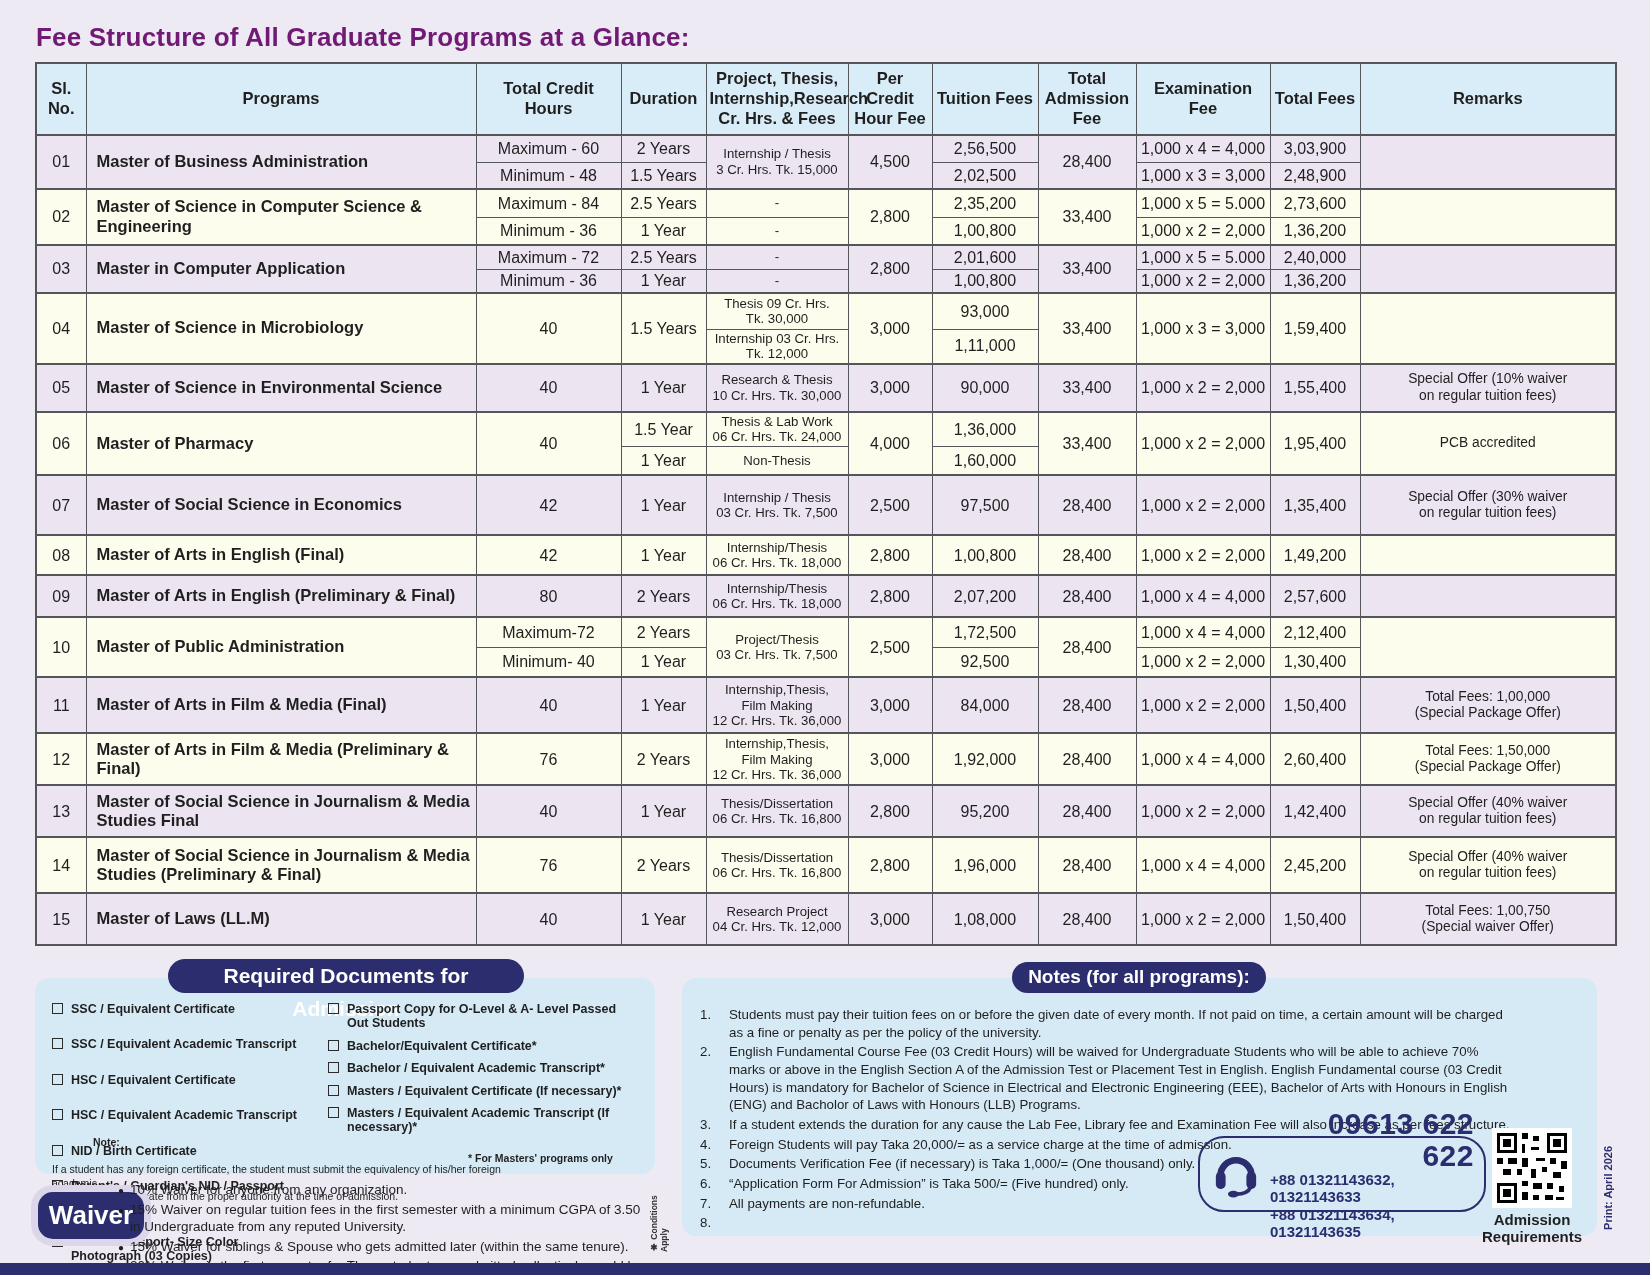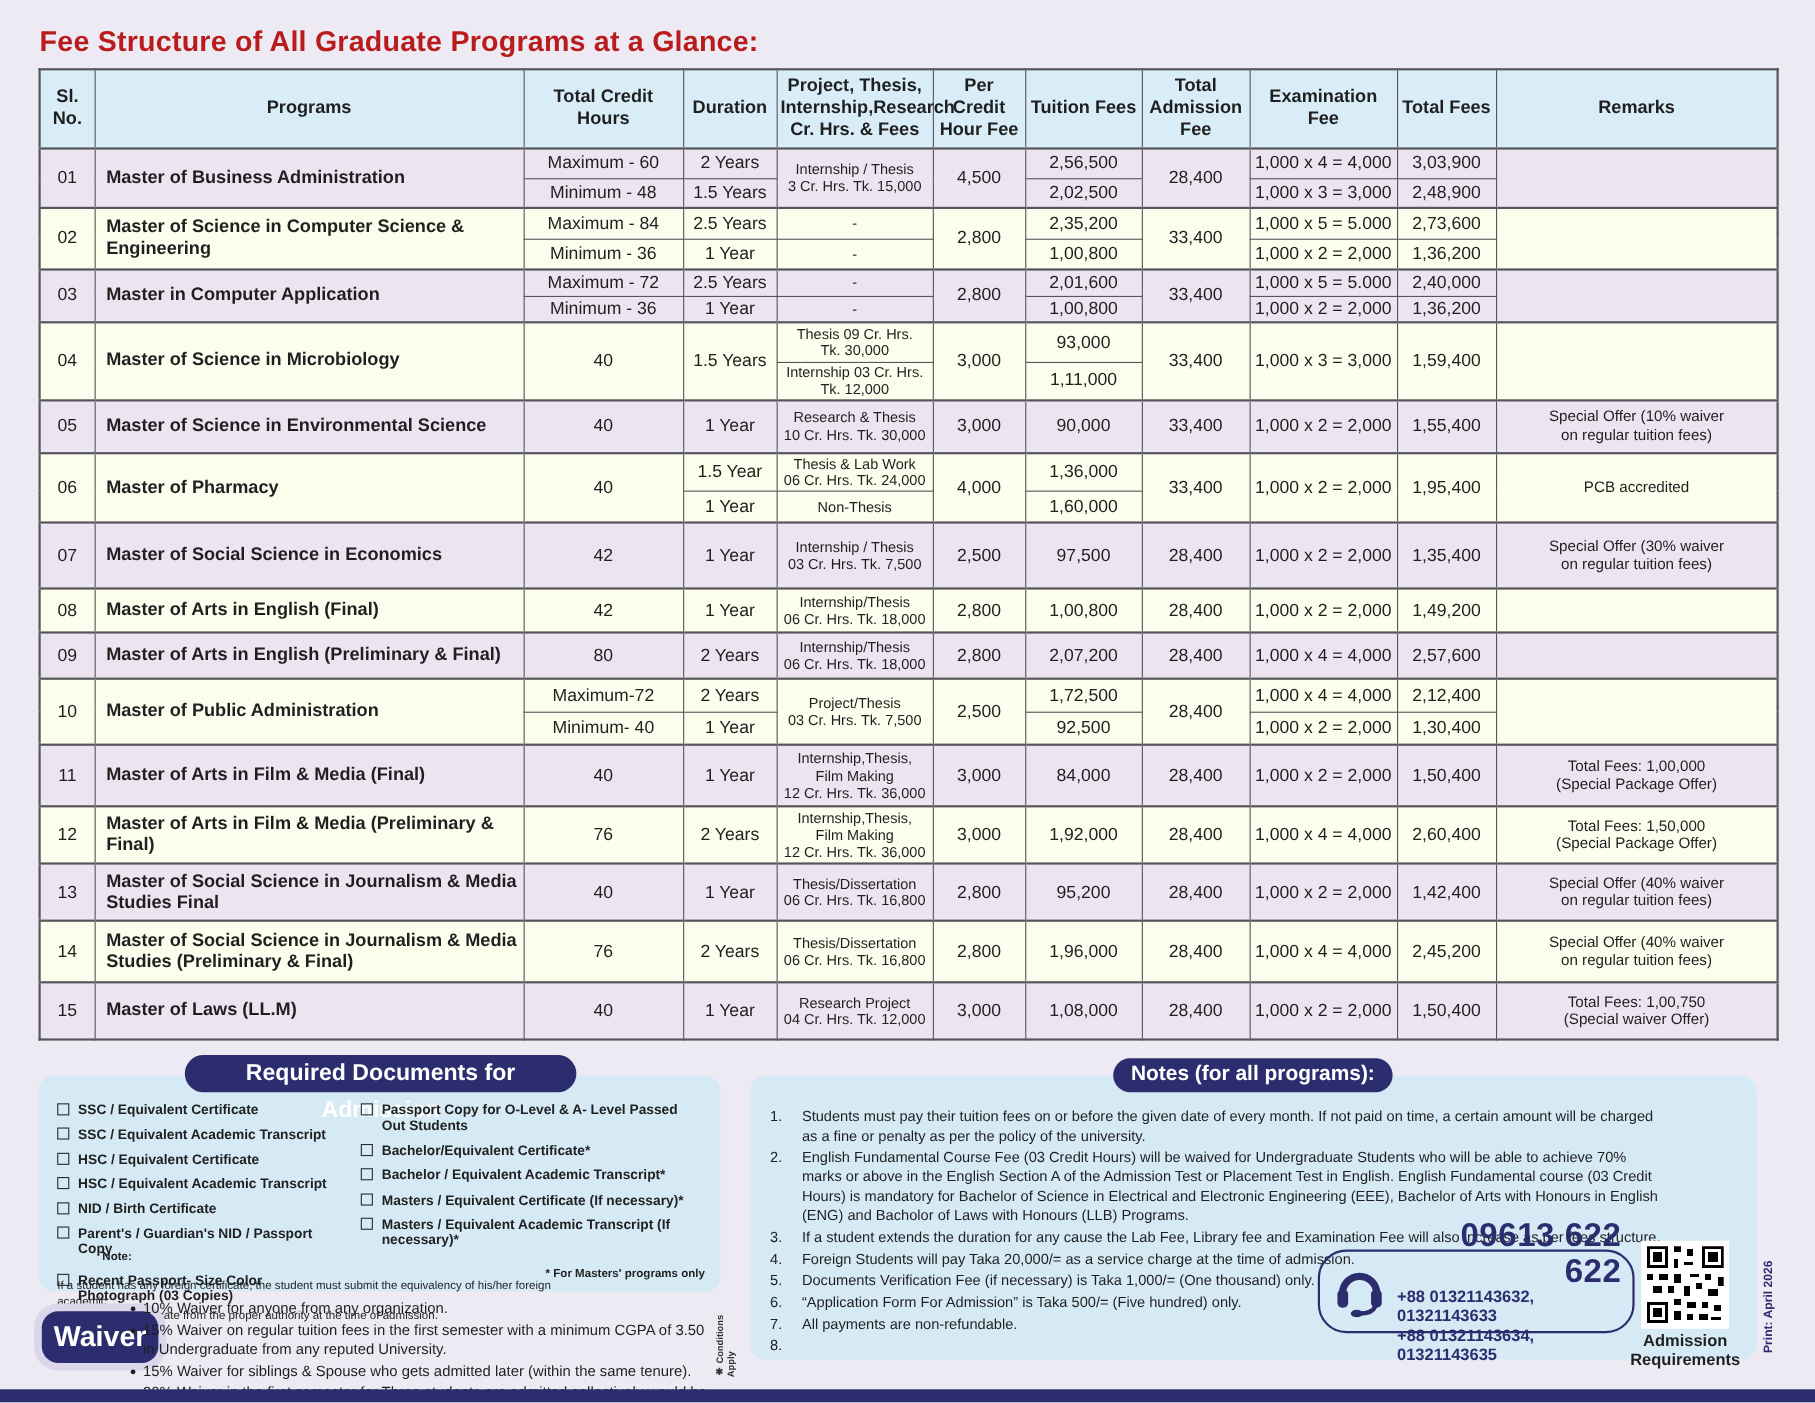--- a/index.html
+++ b/index.html
@@ -4,21 +4,21 @@
 <style>
   * { box-sizing: border-box; margin: 0; padding: 0; }
   html,body { width:1650px; height:1275px; }
   body {
     position: relative;
     background: #edeaf4;
     font-family: "Liberation Sans", sans-serif;
     color: #1f1f1f;
     overflow: hidden;
   }
-  .title { position:absolute; left:36px; top:22px; font-size:26px; font-weight:bold; color:#b91c1c; letter-spacing:.2px; }
+  .title { position:absolute; left:36px; top:22px; font-size:26px; font-weight:bold; color:#701a75; letter-spacing:.2px; }
 
   table.fee { position:absolute; left:35px; top:62px; width:1580px; border-collapse:collapse; table-layout:fixed; border:2px solid #55565a; }
   table.fee td { border:1px solid #55565a; text-align:center; vertical-align:middle; white-space:pre-line; padding:1px 3px; line-height:1.2; }
   thead td { background:#d9edf8; font-weight:bold; font-size:16.5px; border-bottom:2px solid #55565a; height:72px; line-height:1.25; }
   tr.lav td { background:#ece4f1; }
   tr.crm td { background:#fdfdee; }
   tr.gs td { border-top:2px solid #55565a; }
   .h24{height:24px}.h27{height:27px}.h28{height:28px}.h29{height:29px}.h30{height:30px}
   .h34{height:34px}.h36{height:36px}.h40{height:40px}.h42{height:42px}.h44{height:60px}
   .h48{height:48px}.h52{height:52px}.h56{height:56px}
@@ -30,28 +30,28 @@
   .c-rem{font-size:13.8px}
 
   .panel { position:absolute; background:#d6eaf6; border-radius:14px; }
   .docs-panel { left:35px; top:978px; width:620px; height:196px; }
   .notes-panel { left:682px; top:978px; width:915px; height:258px; }
   .pill { position:absolute; background:#2b2d6e; color:#fff; font-weight:bold; border-radius:18px; text-align:center; }
   .docs-pill  { left:168px;  top:959px; width:356px; height:34px; font-size:21px; line-height:33px; }
   .notes-pill { left:1012px; top:962px; width:254px; height:31px; font-size:19px; line-height:30px; }
 
   .docs-cols { position:absolute; left:52px; top:1002px; display:flex; gap:26px; }
-  .doc-col { display:flex; flex-direction:column; gap:8px; width:250px; }
+  .doc-col { display:flex; flex-direction:column; gap:21px; width:250px; }
   .doc-col.rightc { width:305px; gap:8px; }
   .doc-item { display:flex; gap:8px; font-size:12.5px; font-weight:bold; line-height:1.15; }
   .cbx { width:11px; height:11px; border:1.5px solid #2b2b2b; flex:none; margin-top:1px; background:transparent; }
 
   .docs-note { position:absolute; left:52px; top:1122px; width:470px; font-size:10.5px; line-height:1.3; white-space:pre-line; }
   .docs-note .nt { font-weight:bold;padding-left:41px; }
-  .masters-note { position:absolute; left:468px; top:1152px; font-size:10.5px; font-weight:bold;margin-left:28px; }
+  .masters-note { position:absolute; left:468px; top:1152px; font-size:10.5px; font-weight:bold; }
 
   .waiver-badge { position:absolute; left:38px; top:1192px; width:106px; height:47px; background:#2b2d6e;
     border-radius:15px; box-shadow:0 0 0 7px #dcd6ea; color:#fff; font-weight:bold; font-size:26px;
     display:flex; align-items:center; justify-content:center; }
   .waiver-list { position:absolute; left:118px; top:1181px; width:530px; display:flex; flex-direction:column; gap:2px; }
   .wv-item { display:flex; gap:6px; font-size:13.5px; line-height:1.3; }
   .wv-dot { flex:none; font-size:10px; margin-top:3px; }
 
   .conditions { position:absolute; left:649px; top:1186px; height:66px; writing-mode:vertical-rl; transform:rotate(180deg);
     font-size:8.5px; font-weight:bold; color:#333; }

